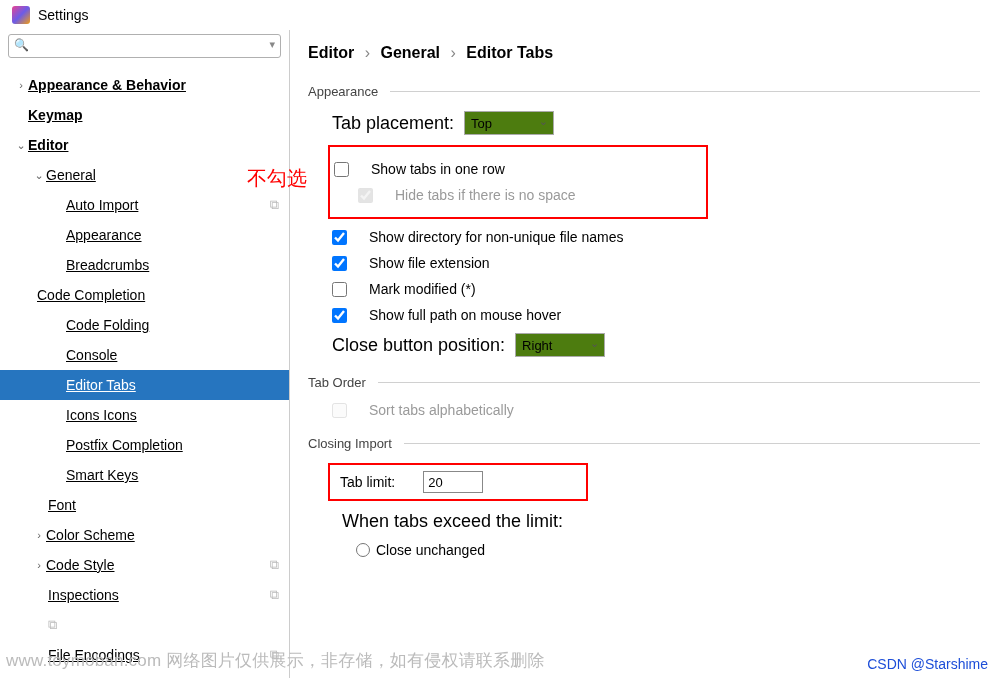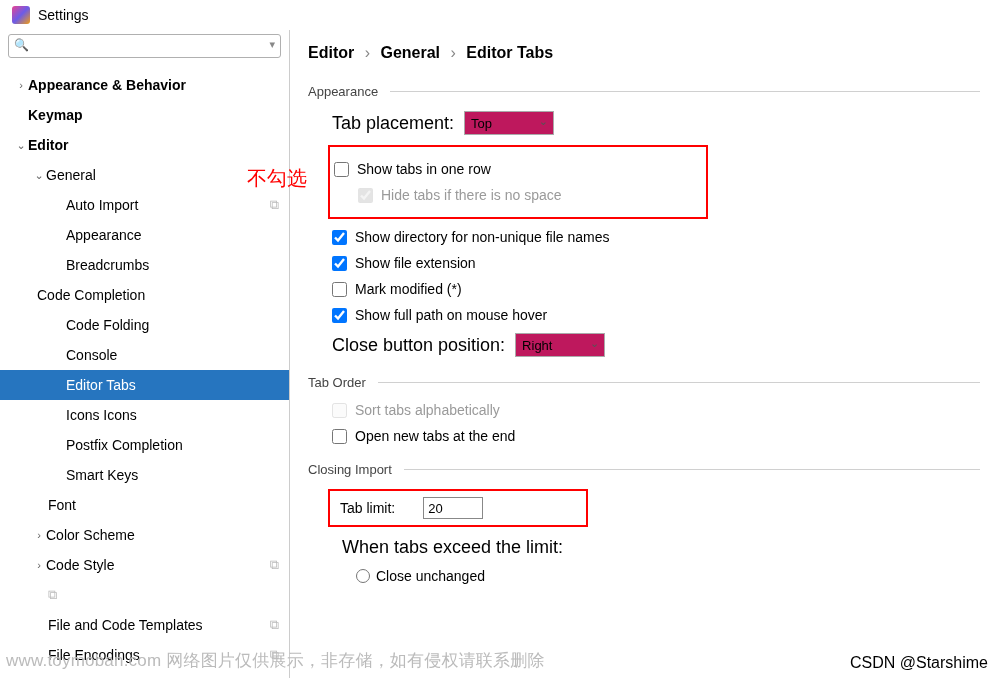--- a/index.html
+++ b/index.html
@@ -9,46 +9,46 @@
 .title { font-size: 14px; }
 .main { display: flex; height: calc(100% - 30px); }
 .sidebar { width: 290px; border-right: 1px solid #ccc; display: flex; flex-direction: column; }
 .search-row { padding: 4px 8px 6px 8px; position: relative; }
 .search-row input { width: 100%; height: 24px; border: 1px solid #b0b0b0; border-radius: 3px; padding: 0 22px 0 22px; font-size: 13px; background: #fff; }
 .search-row .mag { position: absolute; left: 14px; top: 8px; color: #888; font-size: 12px; pointer-events: none; }
 .search-row .chev { position: absolute; right: 14px; top: 8px; color: #888; font-size: 11px; pointer-events: none; }
 .tree { flex: 1; overflow-y: auto; padding-top: 6px; }
 .tree-item { display: flex; align-items: center; height: 30px; padding-right: 10px; cursor: pointer; white-space: nowrap; }
 .tree-item .arrow { width: 14px; display: inline-block; text-align: center; color: #666; font-size: 11px; }
-.tree-item .label { flex: 1; }
+.tree-item .label { flex: 1; text-decoration: underline; }
 .tree-item .copy-icon { color: #bbb; font-size: 13px; }
 .bold { font-weight: 700; }
 .tree-item.selected { background: #2675bf; color: #fff; }
 .content { flex: 1; padding: 14px 20px 0 18px; overflow-y: auto; }
 .breadcrumb { font-size: 16px; font-weight: 700; margin-bottom: 22px; }
 .breadcrumb .sep { font-weight: 400; color: #888; margin: 0 6px; }
 .section-head { display: flex; align-items: center; margin: 10px 0 12px 0; }
 .section-head .sh-label { font-size: 13px; color: #444; margin-right: 12px; white-space: nowrap; }
 .section-head .line { flex: 1; height: 1px; background: #d0d0d0; }
 .row { display: flex; align-items: center; margin: 10px 0 10px 24px; gap: 10px; }
 .row label { font-size: 18px; }
-.row select { height: 24px; border: 1px solid #aaa; background: #be185d; padding: 0 18px 0 6px; font-size: 13px; }
-.cb-row { display: flex; align-items: center; margin: 10px 0 10px 24px; gap: 8px; }
+.row select { height: 24px; border: 1px solid #aaa; background: #4d7c0f; padding: 0 18px 0 6px; font-size: 13px; }
+.cb-row { display: flex; align-items: center; margin: 10px 0 10px 24px; gap: 22px; }
 .cb-row.indent { margin-left: 48px; }
 .cb-row input[type="checkbox"] { width: 15px; height: 15px; }
 .cb-row.disabled { color: #9a9a9a; }
 .cb-row.disabled input { opacity: 0.6; }
 .redbox { border: 2px solid #f00; padding: 4px 4px 4px 0; width: 380px; margin-left: 20px; margin-bottom: 10px; }
 .redbox2 { border: 2px solid #f00; padding: 6px 10px; width: 260px; margin-left: 20px; margin-bottom: 10px; display: flex; align-items: center; gap: 28px; }
 .redbox2 input[type="text"] { width: 60px; height: 22px; border: 1px solid #888; padding: 0 4px; font-size: 13px; }
 .red-annot { position: absolute; color: #f00; font-size: 20px; font-weight: 400; left: 247px; top: 165px; font-family: "Microsoft YaHei", sans-serif; }
 .radio-row { display: flex; align-items: center; margin: 8px 0 8px 48px; gap: 6px; }
 .radio-row input[type="radio"] { width: 14px; height: 14px; }
 .watermark-left { position: absolute; left: 6px; bottom: 6px; font-size: 17px; color: #bbb; font-family: sans-serif; letter-spacing: 0.2px; }
-.watermark-right { position: absolute; right: 12px; bottom: 6px; font-size: 16px; color: #000000; }
+.watermark-right { position: absolute; right: 12px; bottom: 6px; font-size: 14px; color: #1d4ed8; }
 .select-wrap { position: relative; display: inline-block; }
 .select-wrap select { appearance: none; -webkit-appearance: none; }
 .select-wrap .dd { position: absolute; right: 6px; top: 4px; pointer-events: none; color: #555; font-size: 11px; }
 </style>
 </head>
 <body>
 
 <div class="titlebar">
   <div class="app-icon"></div>
   <span class="title">Settings</span>
@@ -116,24 +116,24 @@
       <div class="tree-item" style="padding-left:32px">
           <span class="arrow">›</span>
           <span class="label">Color Scheme</span>
         </div>
       <div class="tree-item" style="padding-left:32px">
           <span class="arrow">›</span>
           <span class="label">Code Style</span>
           <span class="copy-icon">⧉</span>
         </div>
       <div class="tree-item" style="padding-left:48px">
-          <span class="copy-icon">⧉</span>
-        </div>
-      <div class="tree-item" style="padding-left:48px">
-          <span class="label">File and Code Templates</span>
+          <span class="label">Inspections</span>
+          <span class="copy-icon">⧉</span>
+        </div>
+      <div class="tree-item" style="padding-left:48px">
           <span class="copy-icon">⧉</span>
         </div>
       <div class="tree-item" style="padding-left:48px">
           <span class="label">File Encodings</span>
           <span class="copy-icon">⧉</span>
         </div>
     </div>
   </div>
 
   <div class="content">
@@ -200,24 +200,20 @@
 
     <div class="section-head" style="margin-top:18px">
       <span class="sh-label">Tab Order</span>
       <div class="line"></div>
     </div>
 
     <div class="cb-row disabled">
       <input type="checkbox" disabled="" style="">
       <label>Sort tabs alphabetically</label>
     </div>
-    <div class="cb-row">
-      <input type="checkbox" style="">
-      <label>Open new tabs at the end</label>
-    </div>
 
     <div class="section-head" style="margin-top:18px">
       <span class="sh-label">Closing Import</span>
       <div class="line"></div>
     </div>
 
     <div class="redbox2">
       <label>Tab limit:</label>
       <input type="text" value="20" style="">
     </div>

